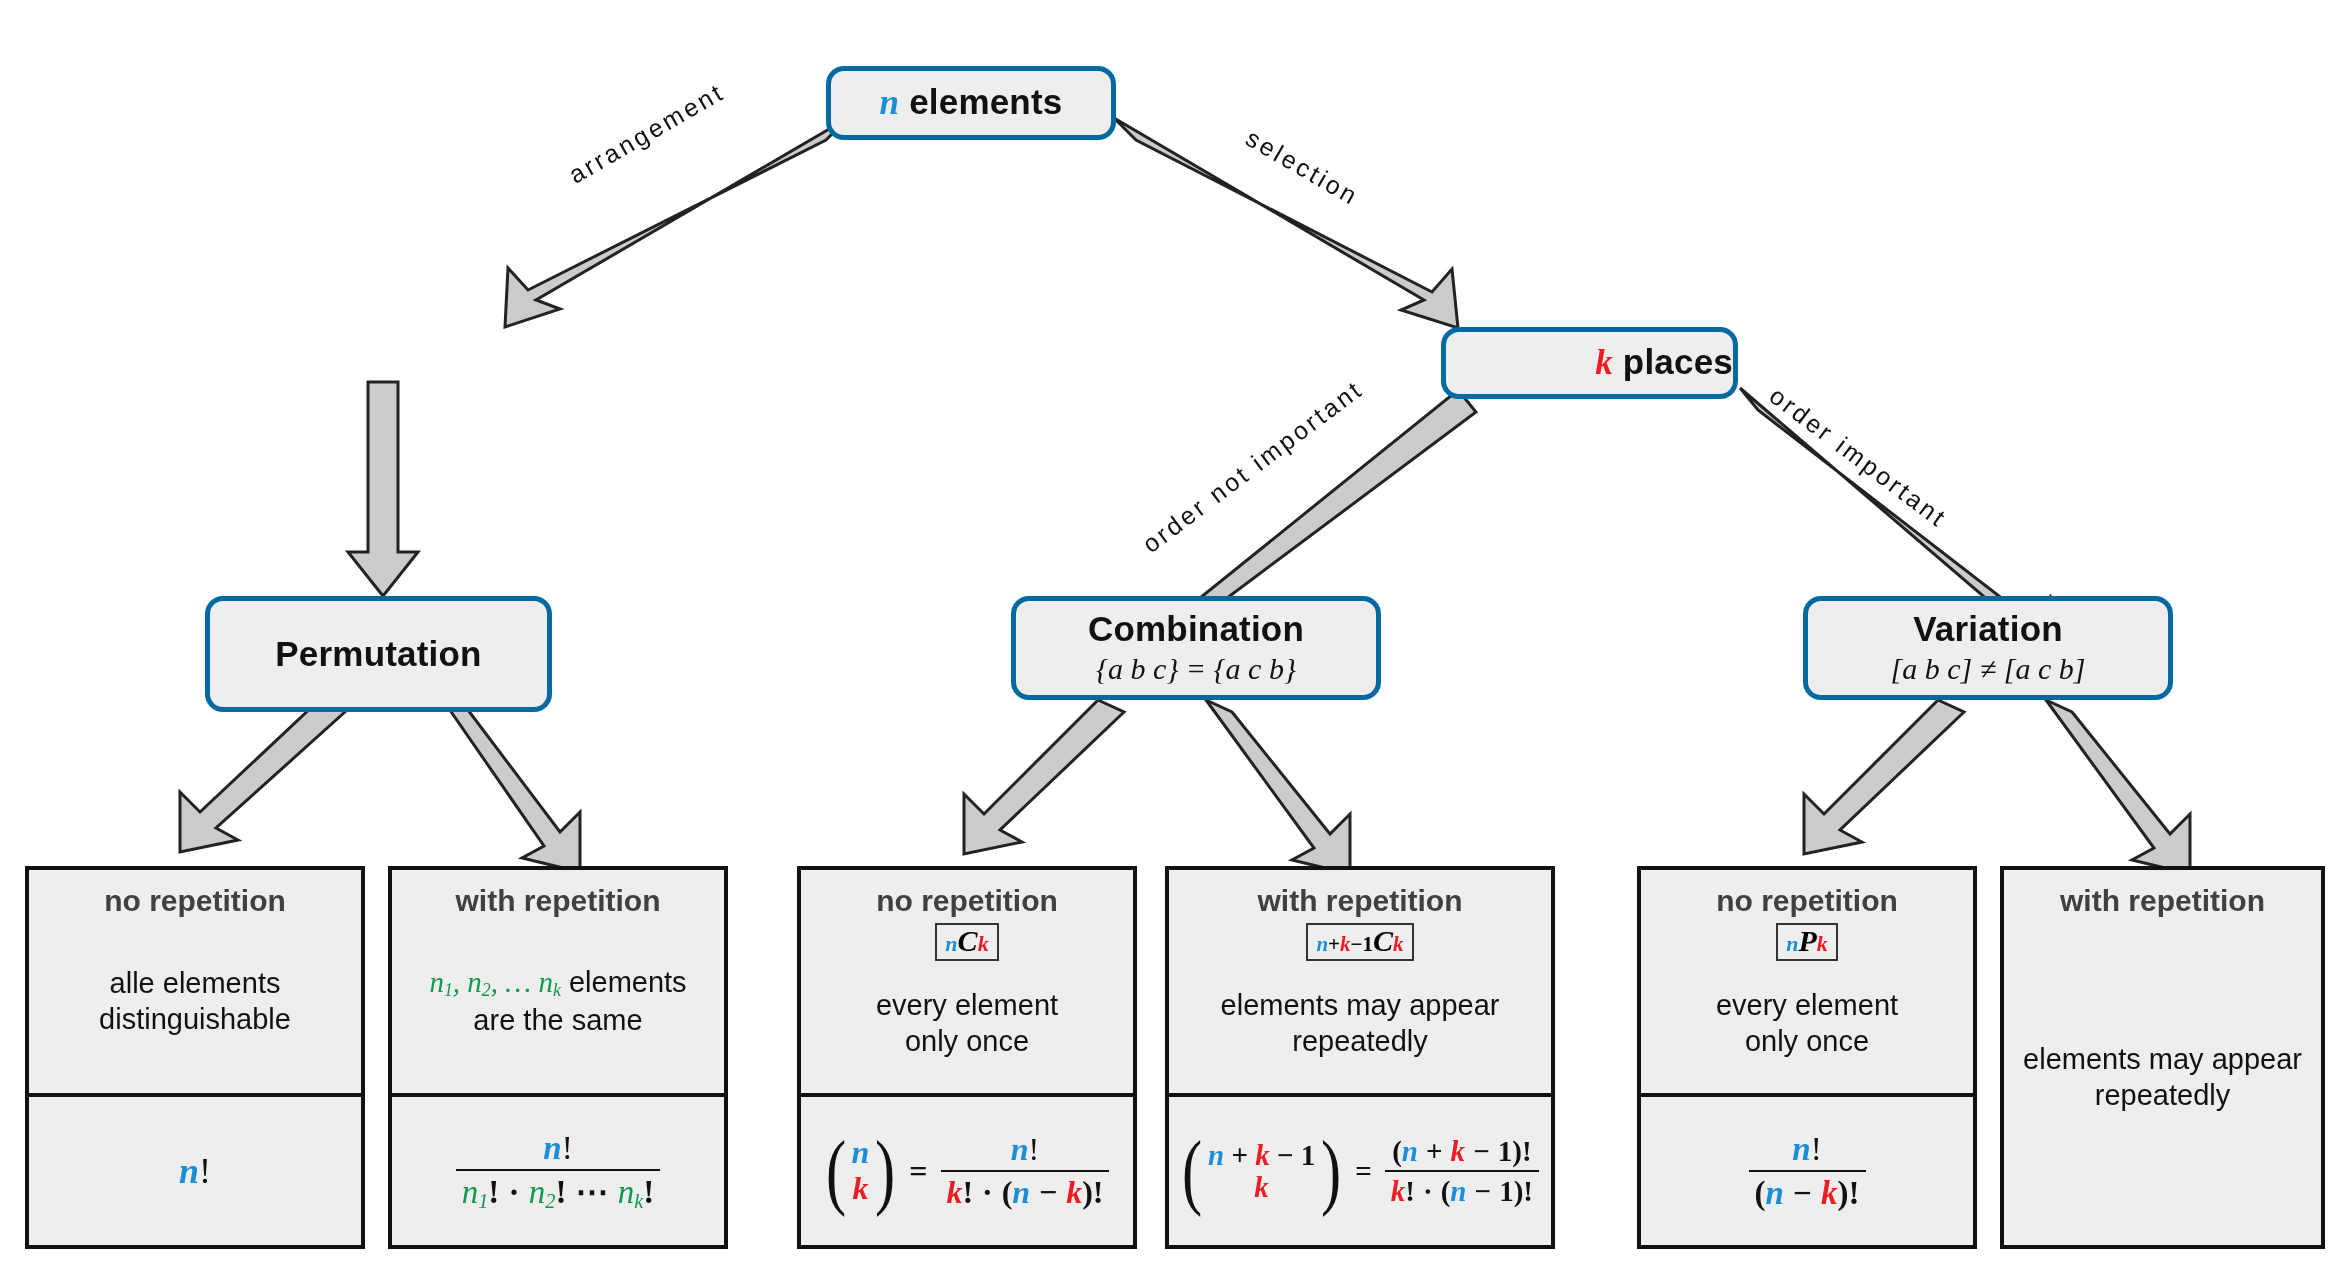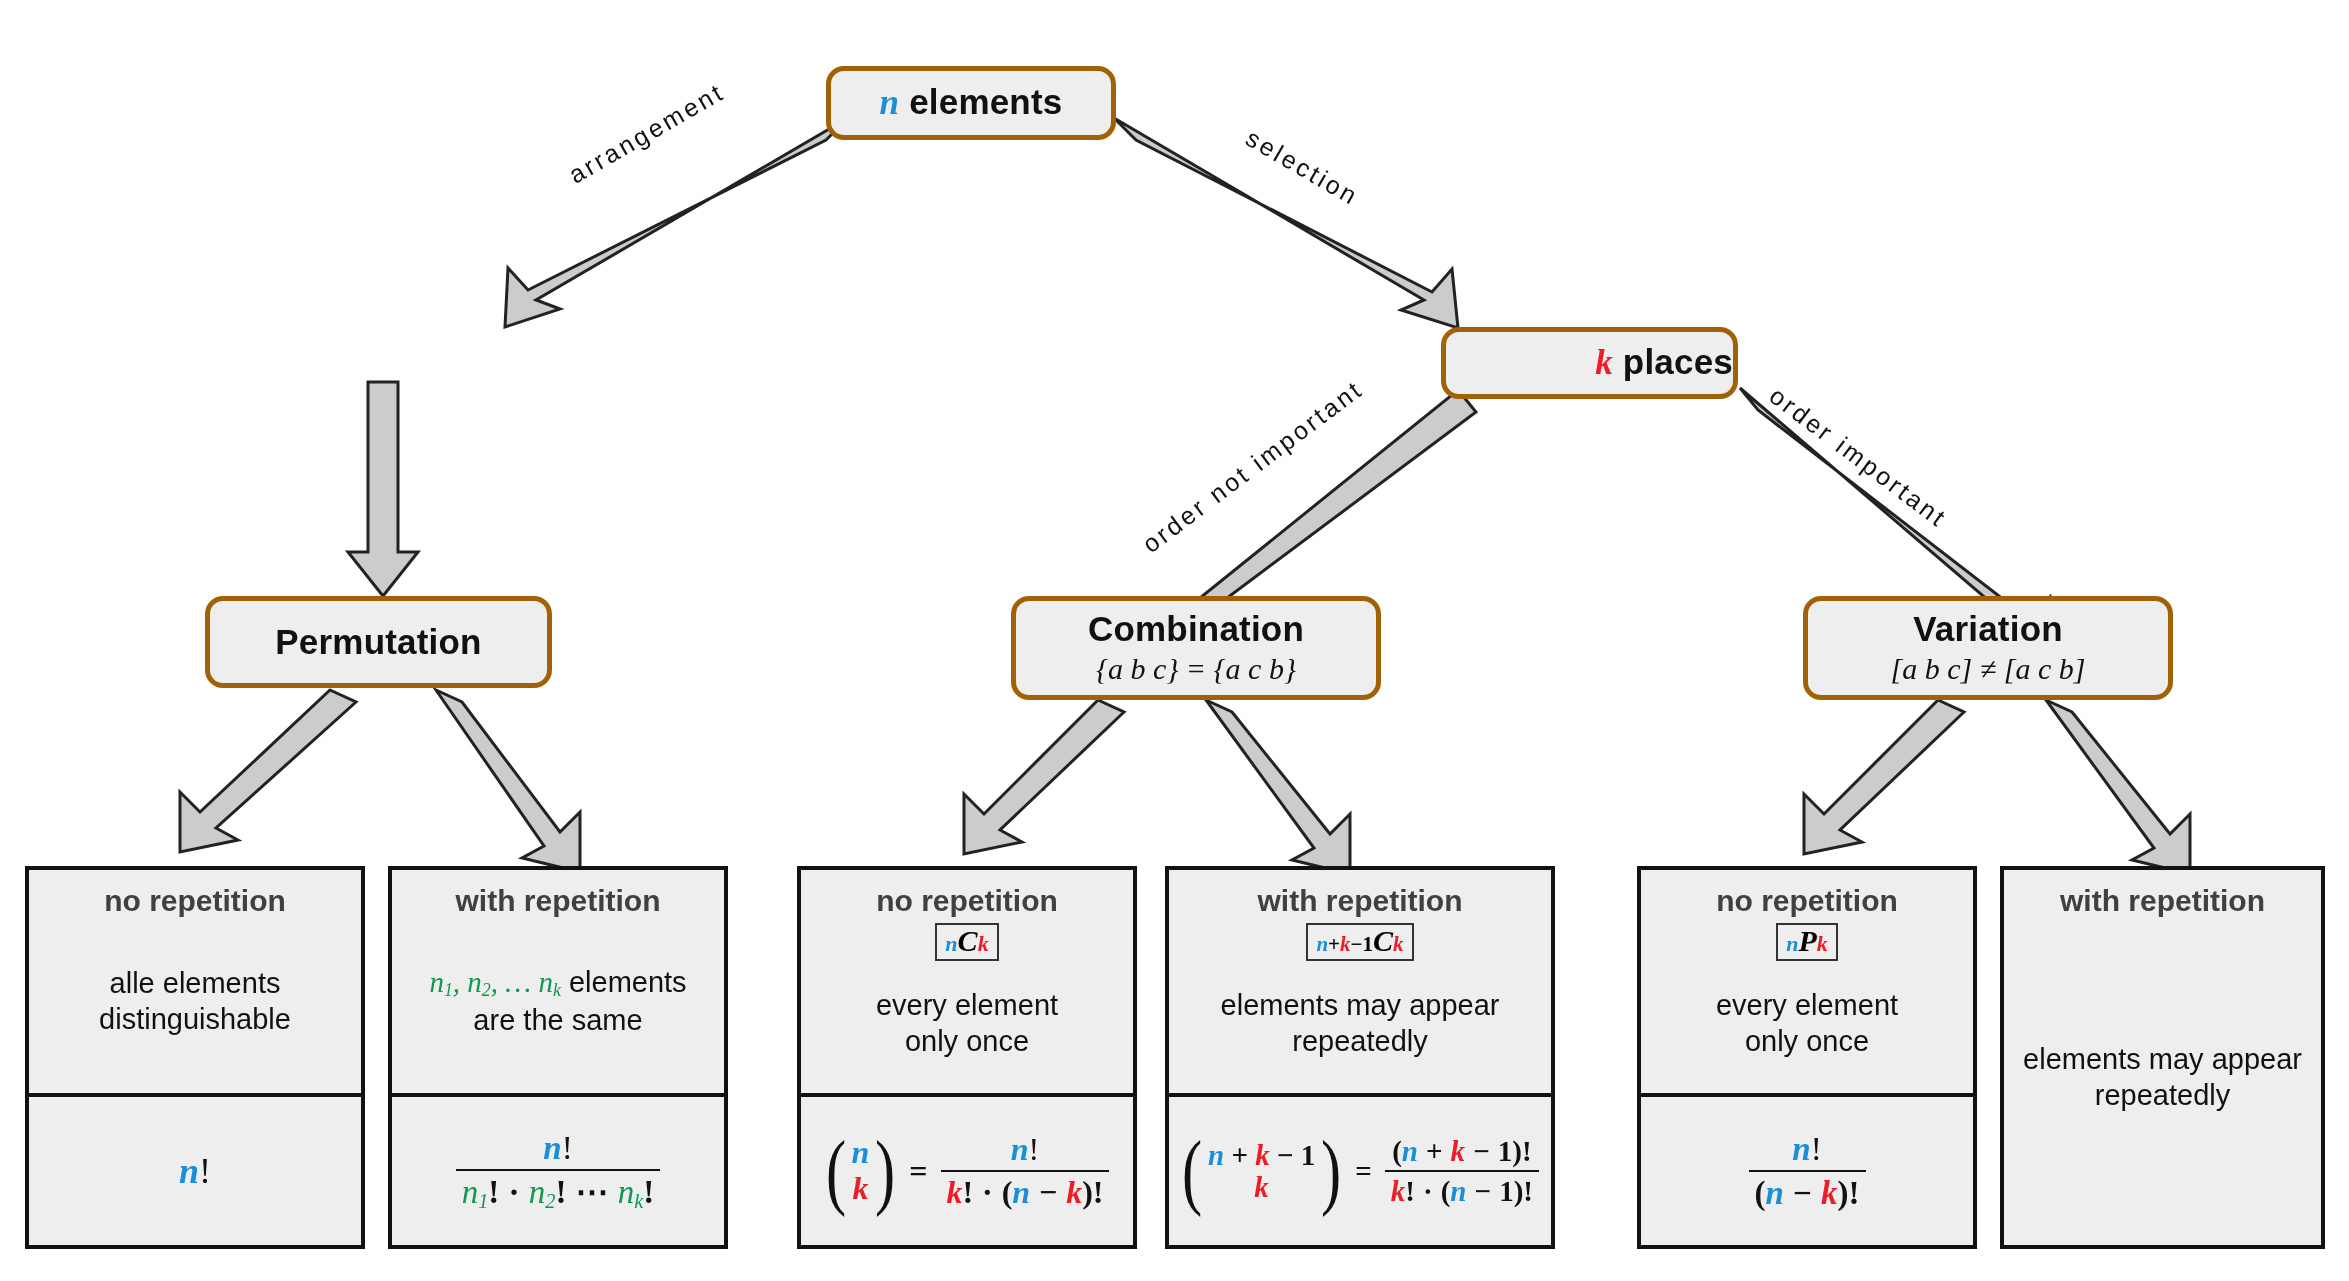--- a/index.html
+++ b/index.html
@@ -3,21 +3,21 @@
 <meta charset="utf-8">
 <style>
   html,body{margin:0;padding:0;background:#ffffff;}
   body{font-family:"Liberation Sans",sans-serif;}
   #stage{position:relative;width:2349px;height:1281px;background:#ffffff;overflow:hidden;}
   svg.arrows{position:absolute;left:0;top:0;width:2349px;height:1281px;pointer-events:none;}
 
   .node{
     position:absolute;
     background:#eeeeee;
-    border:5px solid #a16207;
+    border:5px solid #0369a1;
     border-radius:18px;
     box-sizing:border-box;
     display:flex;
     flex-direction:column;
     align-items:center;
     justify-content:center;
     text-align:center;
     z-index:5;
   }
   .node .title{font-weight:bold;font-size:35px;color:#111;letter-spacing:.2px;line-height:1.05;}
@@ -121,21 +121,21 @@
     </div>
   </div>
 
 
   <div class="node" style="left:1441px;top:327px;width:297px;height:72px;align-items:flex-end;">
     <div class="title">
       <span class="mk">k</span><span> places</span>
     </div>
   </div>
 
-  <div class="node" style="left:205px;top:596px;width:347px;height:92px;">
+  <div class="node" style="left:205px;top:596px;width:347px;height:116px;">
     <div class="title">Permutation</div>
   </div>
 
   <div class="node" style="left:963px;top:596px;width:370px;height:104px;margin-left:48px;">
     <div class="title">Combination</div>
     <div class="sub">{a b c} = {a c b}</div>
   </div>
 
   <div class="node" style="left:1803px;top:596px;width:370px;height:104px;">
     <div class="title">Variation</div>

